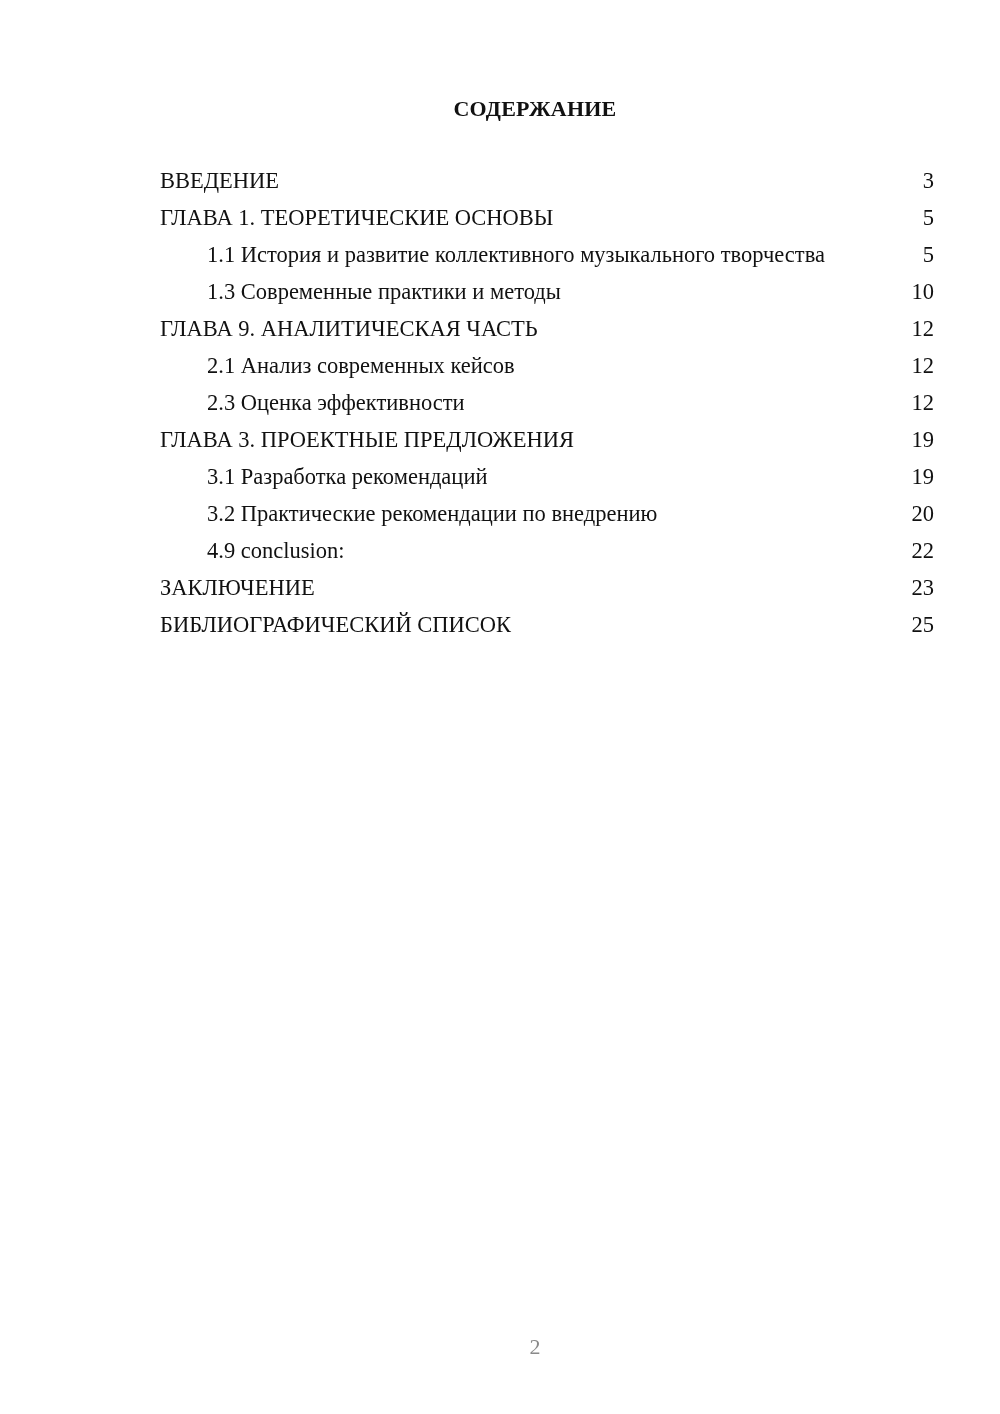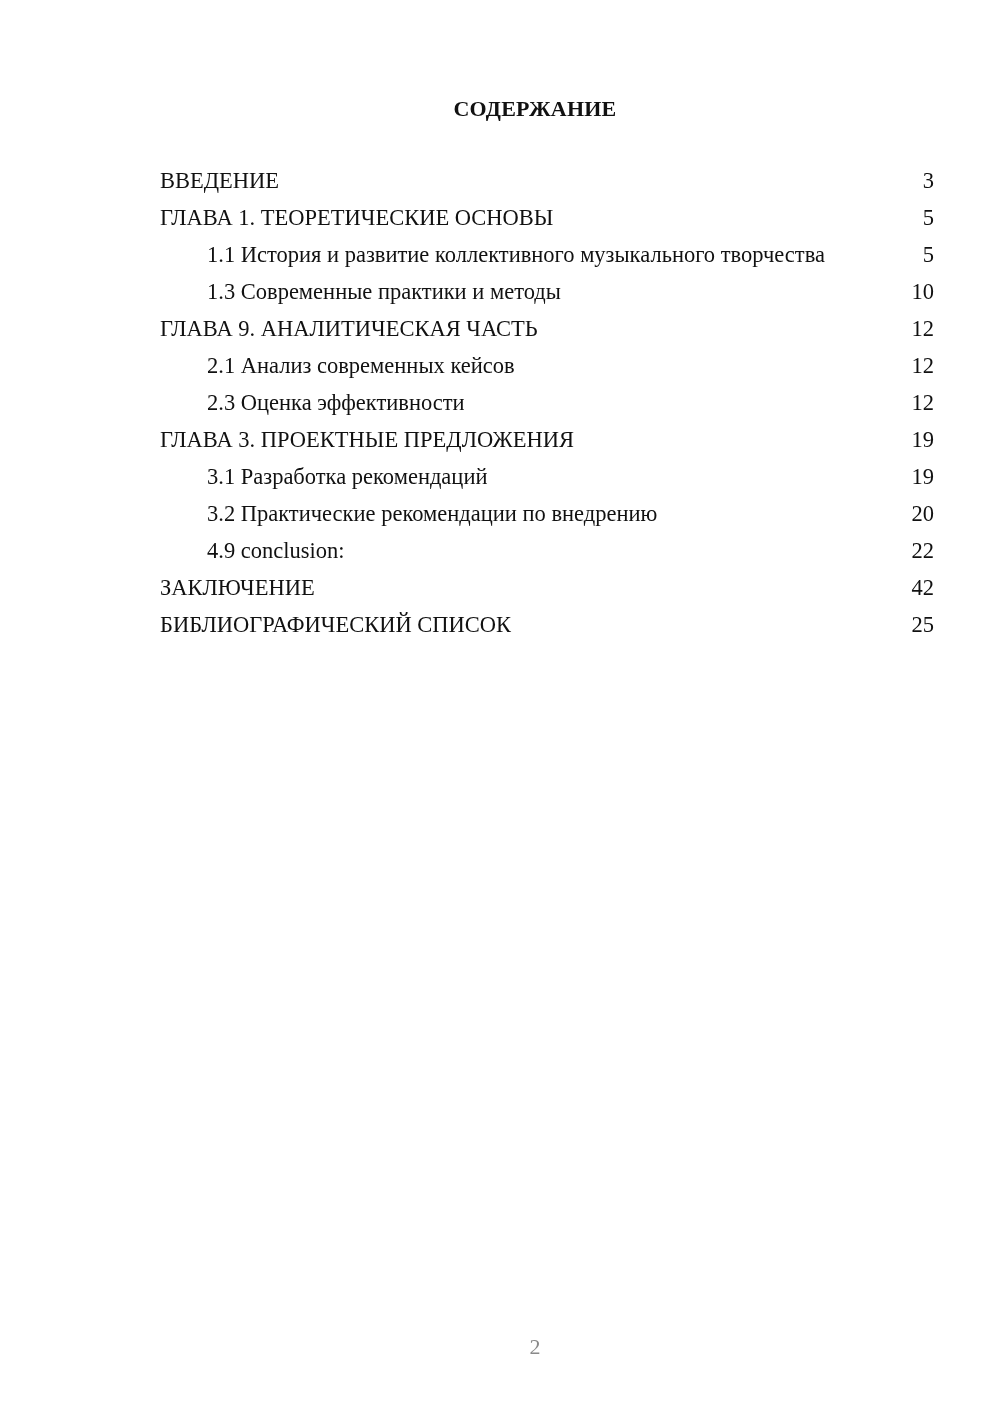--- a/index.html
+++ b/index.html
@@ -61,21 +61,21 @@
   <div class="row sub">
     <span class="label">3.2 Практические рекомендации по внедрению</span>
     <span class="page">20</span>
   </div>
   <div class="row sub">
     <span class="label">4.9 conclusion:</span>
     <span class="page">22</span>
   </div>
   <div class="row">
     <span class="label">ЗАКЛЮЧЕНИЕ</span>
-    <span class="page">42</span>
+    <span class="page">23</span>
   </div>
   <div class="row">
     <span class="label">БИБЛИОГРАФИЧЕСКИЙ СПИСОК</span>
     <span class="page">25</span>
   </div>
 </div>
 
 <div class="footer">2</div>
 
 </body></html>

